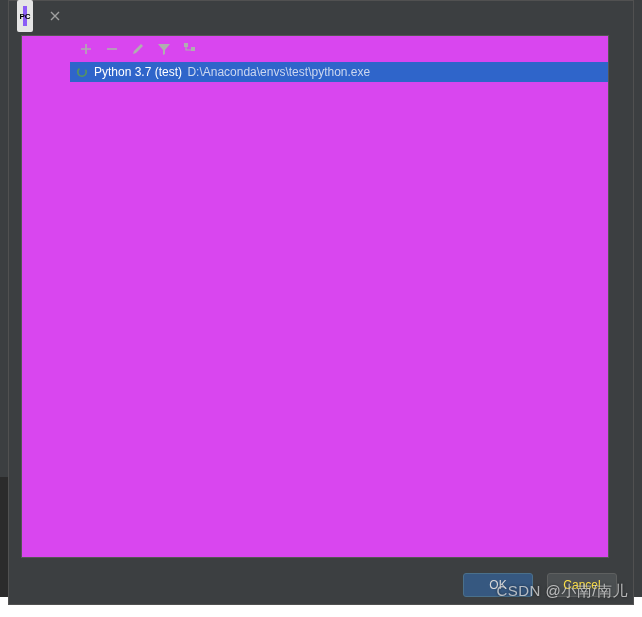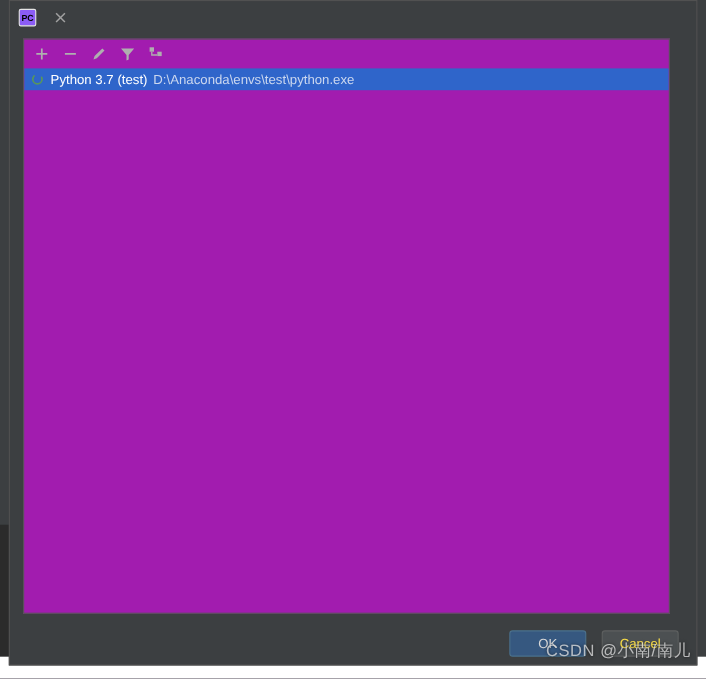--- a/index.html
+++ b/index.html
@@ -15,35 +15,35 @@
       width: 626px; height: 605px;
       background: #3c3f41;
       border: 1px solid #515151;
       display: flex; flex-direction: column;
     }
     .titlebar {
       height: 30px; display: flex; align-items: center;
       padding: 0 8px; gap: 8px;
     }
     .app-icon {
-      width: 16px; height: 16px; background: #8b5cf6;
-      border: 1px solid #e5e5e5; border-radius: 2px;
+      width: 16px; height: 32px; background: #8b5cf6;
+      border: 6px solid #e5e5e5; border-radius: 2px;
       display: flex; align-items: center; justify-content: center;
       color: #000; font-size: 8px; font-weight: bold;
     }
     .title { flex: 1; color: #bbbbbb; font-size: 12px; }
     .close-btn {
       width: 28px; height: 28px; display: flex; align-items: center;
       justify-content: center; color: #a0a0a0; cursor: pointer;
     }
     .close-btn svg { width: 10px; height: 10px; }
     .panel {
       margin: 4px 24px 8px 12px; flex: 1;
-      border: 1px solid #555555; background: #a21caf;
-      display: flex; flex-direction: column;
+      border: 1px solid #555555; background: #d946ef;
+      display: flex; flex-direction: column; padding-left: 48px;
     }
     .toolbar {
       height: 26px; display: flex; align-items: center;
       gap: 10px; padding: 0 8px;
     }
     .tbtn {
       width: 16px; height: 16px; display: flex;
       align-items: center; justify-content: center;
       color: #afafaf; cursor: pointer;
     }

